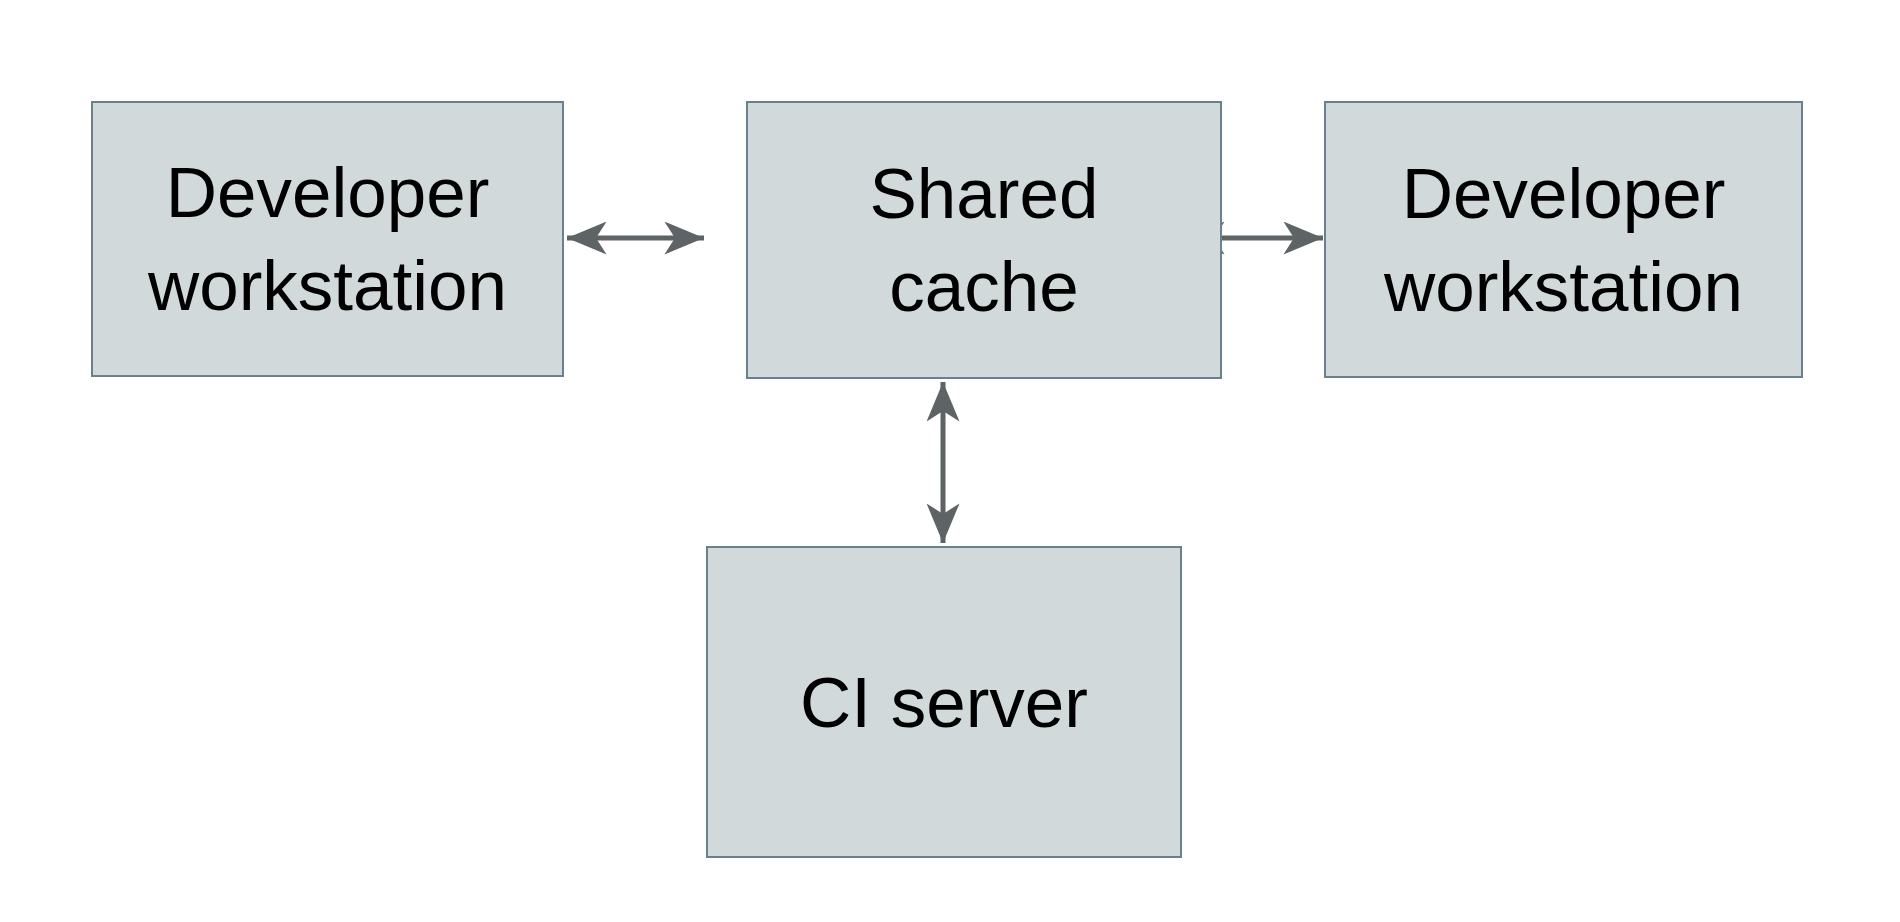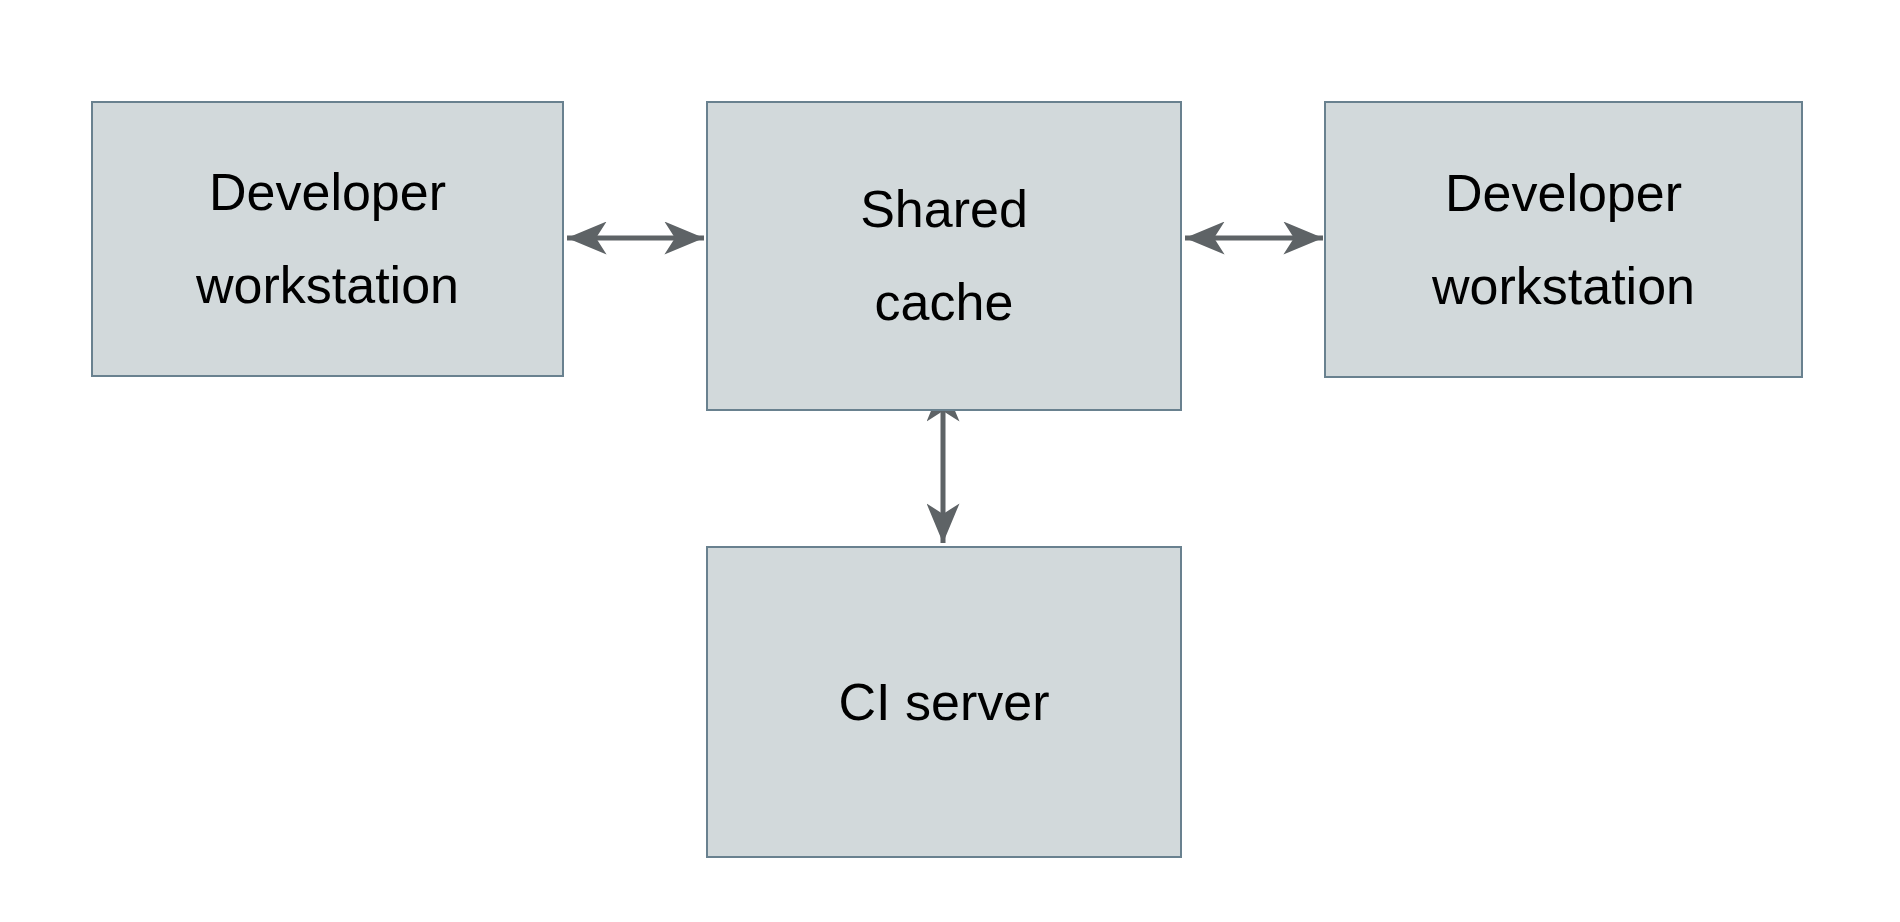--- a/index.html
+++ b/index.html
@@ -32,28 +32,28 @@
   .node {
     position: absolute;
     background: var(--node-fill);
     border: 2px solid var(--node-border);
     display: flex;
     align-items: center;
     justify-content: center;
     text-align: center;
   }
   .node-label {
-    font-size: 52px;
+    font-size: 71px;
     line-height: 93px;
     color: var(--text);
     white-space: pre-line;
     letter-spacing: 0px;
   }
   .node--dev-left  { left: 91px;   top: 101px; width: 473px; height: 276px; }
-  .node--cache     { left: 706px;  top: 101px; width: 476px; height: 310px; }
+  .node--cache     { left: 746px;  top: 101px; width: 476px; height: 278px; }
   .node--dev-right { left: 1324px; top: 101px; width: 479px; height: 277px; }
   .node--ci        { left: 706px;  top: 546px; width: 476px; height: 312px; }
 </style>
 </head>
 <body>
 
 <div class="canvas">
 
   <svg class="edges" viewBox="0 0 1900 922" xmlns="http://www.w3.org/2000/svg">
     <defs>

